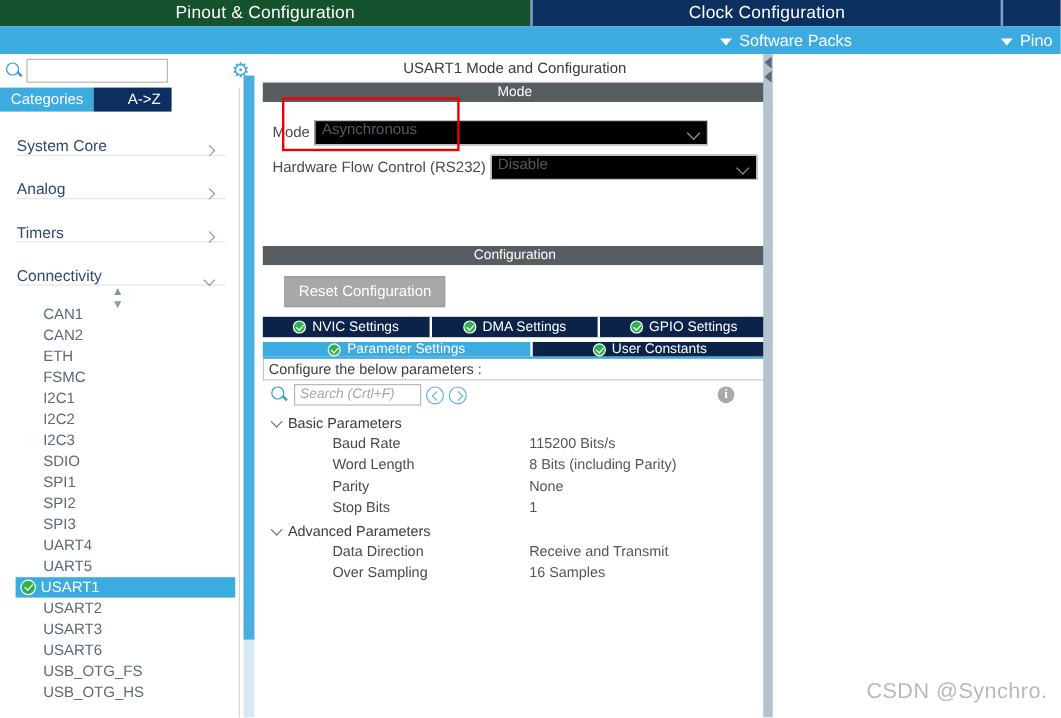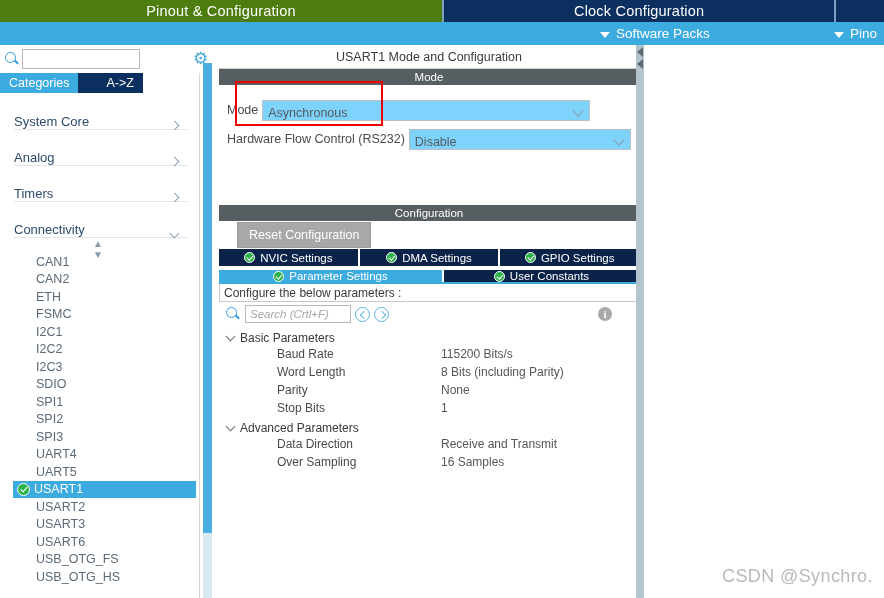--- a/index.html
+++ b/index.html
@@ -11,21 +11,21 @@
   }
   #app { position: relative; width: 884px; height: 598px; }
 
   
   .topbar { position: absolute; left: 0; top: 0; width: 884px; height: 45px; }
   .tab-row { position: absolute; left: 0; top: 0; width: 884px; height: 22px; display: flex; }
   .main-tab {
     height: 22px; display: flex; align-items: center; justify-content: center;
     color: #ffffff; font-size: 14.5px; letter-spacing: .2px;
   }
-  .main-tab.active { background: #4d7c0f; width: 464px; }
+  .main-tab.active { background: #14532d; width: 464px; }
   .main-tab.inactive { background: #0b2f5e; border-left: 2px solid #7da0bf; }
   .mt-clock { width: 412px; }
   .mt-extra { width: 52px; }
 
   .subbar {
     position: absolute; left: 0; top: 22px; width: 884px; height: 23px;
     background: #3cabdf; display: flex; align-items: center;
   }
   .sub-item {
     position: absolute; display: flex; align-items: center; gap: 6px;
@@ -129,41 +129,41 @@
     border-bottom: 1px solid #cfcfcf;
   }
   .bar-head {
     height: 16px; background: #565e62; color: #ffffff; font-size: 11.5px;
     display: flex; align-items: center; justify-content: center;
   }
   .mode-body { height: 120px; background: #ffffff; padding: 14px 8px 0 8px; position: relative; }
   .form-row { display: flex; align-items: center; height: 22px; margin-bottom: 7px; }
   .form-label { font-size: 12.5px; color: #4a4a4a; white-space: nowrap; }
   .combo {
-    height: 21px; background: #7dd3fc; border: 1px solid #bfbfbf;
-    display: flex; align-items: flex-end; padding-left: 5px;
+    height: 21px; background: #000000; border: 1px solid #bfbfbf;
+    display: flex; align-items: flex-start; padding-left: 5px;
     font-size: 12.5px; color: #555b60; position: relative;
   }
   .combo .cc2 {
     position: absolute; right: 7px; top: 6px; width: 8px; height: 8px;
     border-left: 1.4px solid #8d9fb2; border-bottom: 1.4px solid #8d9fb2;
     transform: rotate(-45deg);
   }
   .row1 .form-label { margin-right: 4px; }
   .row1 .combo { width: 328px; }
   .row2 .form-label { margin-right: 4px; }
   .row2 .combo { width: 232px; }
 
   .red-box {
     position: absolute; left: 16px; top: -4px; width: 148px; height: 45px;
     border: 2.5px solid #ee0000; pointer-events: none;
   }
 
   .cfg-body { background: #ffffff; }
-  .reset-wrap { height: 28px; display: flex; align-items: center; padding: 0 0 0 18px; }
+  .reset-wrap { height: 43px; display: flex; align-items: center; padding: 0 0 0 18px; }
   .reset-btn {
     background: #a8a8a8; color: #ffffff; font-size: 12.5px;
     padding: 5px 11px; border: 1px solid #9a9a9a;
   }
   .tabrow { display: flex; height: 17px; }
   .ctab {
     flex: 1; display: flex; align-items: center; justify-content: center;
     gap: 5px; font-size: 11.5px; color: #ffffff; background: #0b2349;
     border-right: 2px solid #ffffff;
   }

